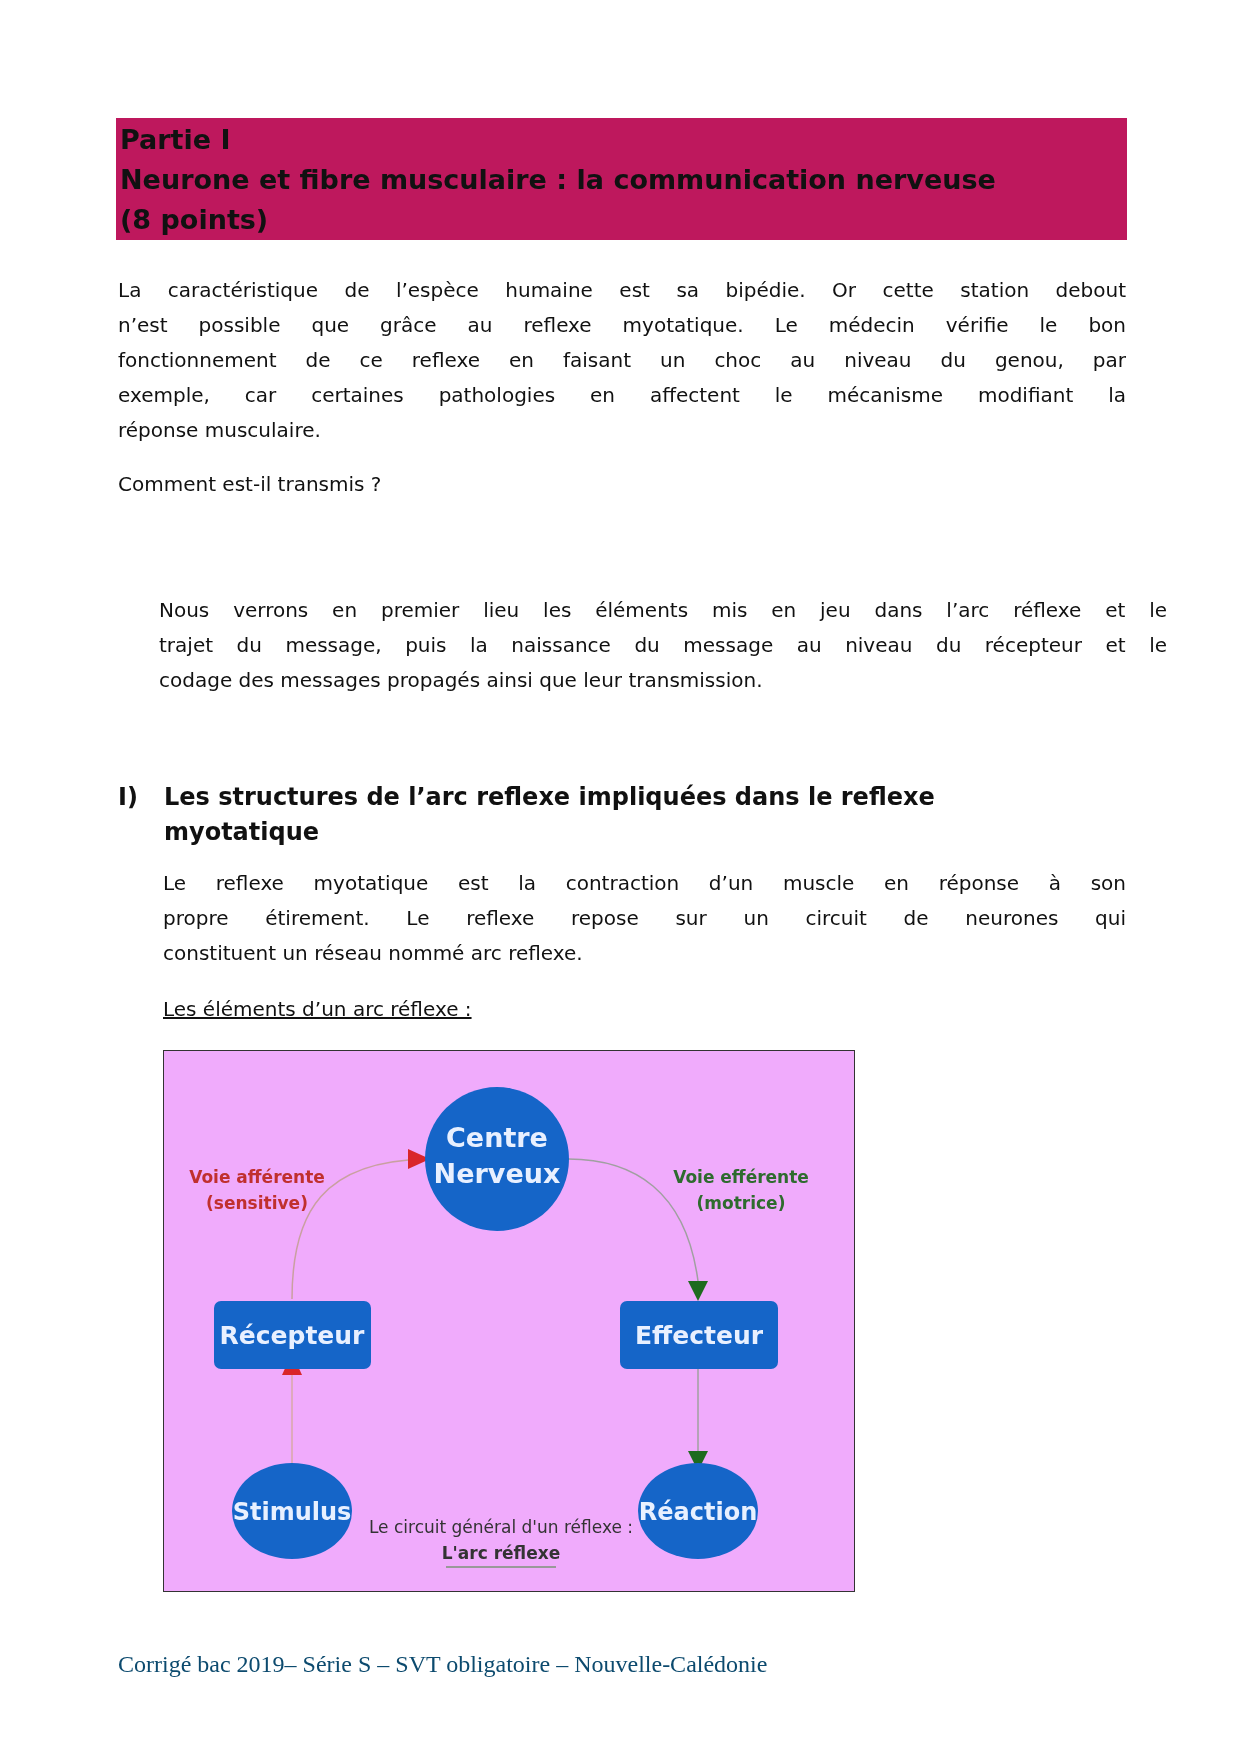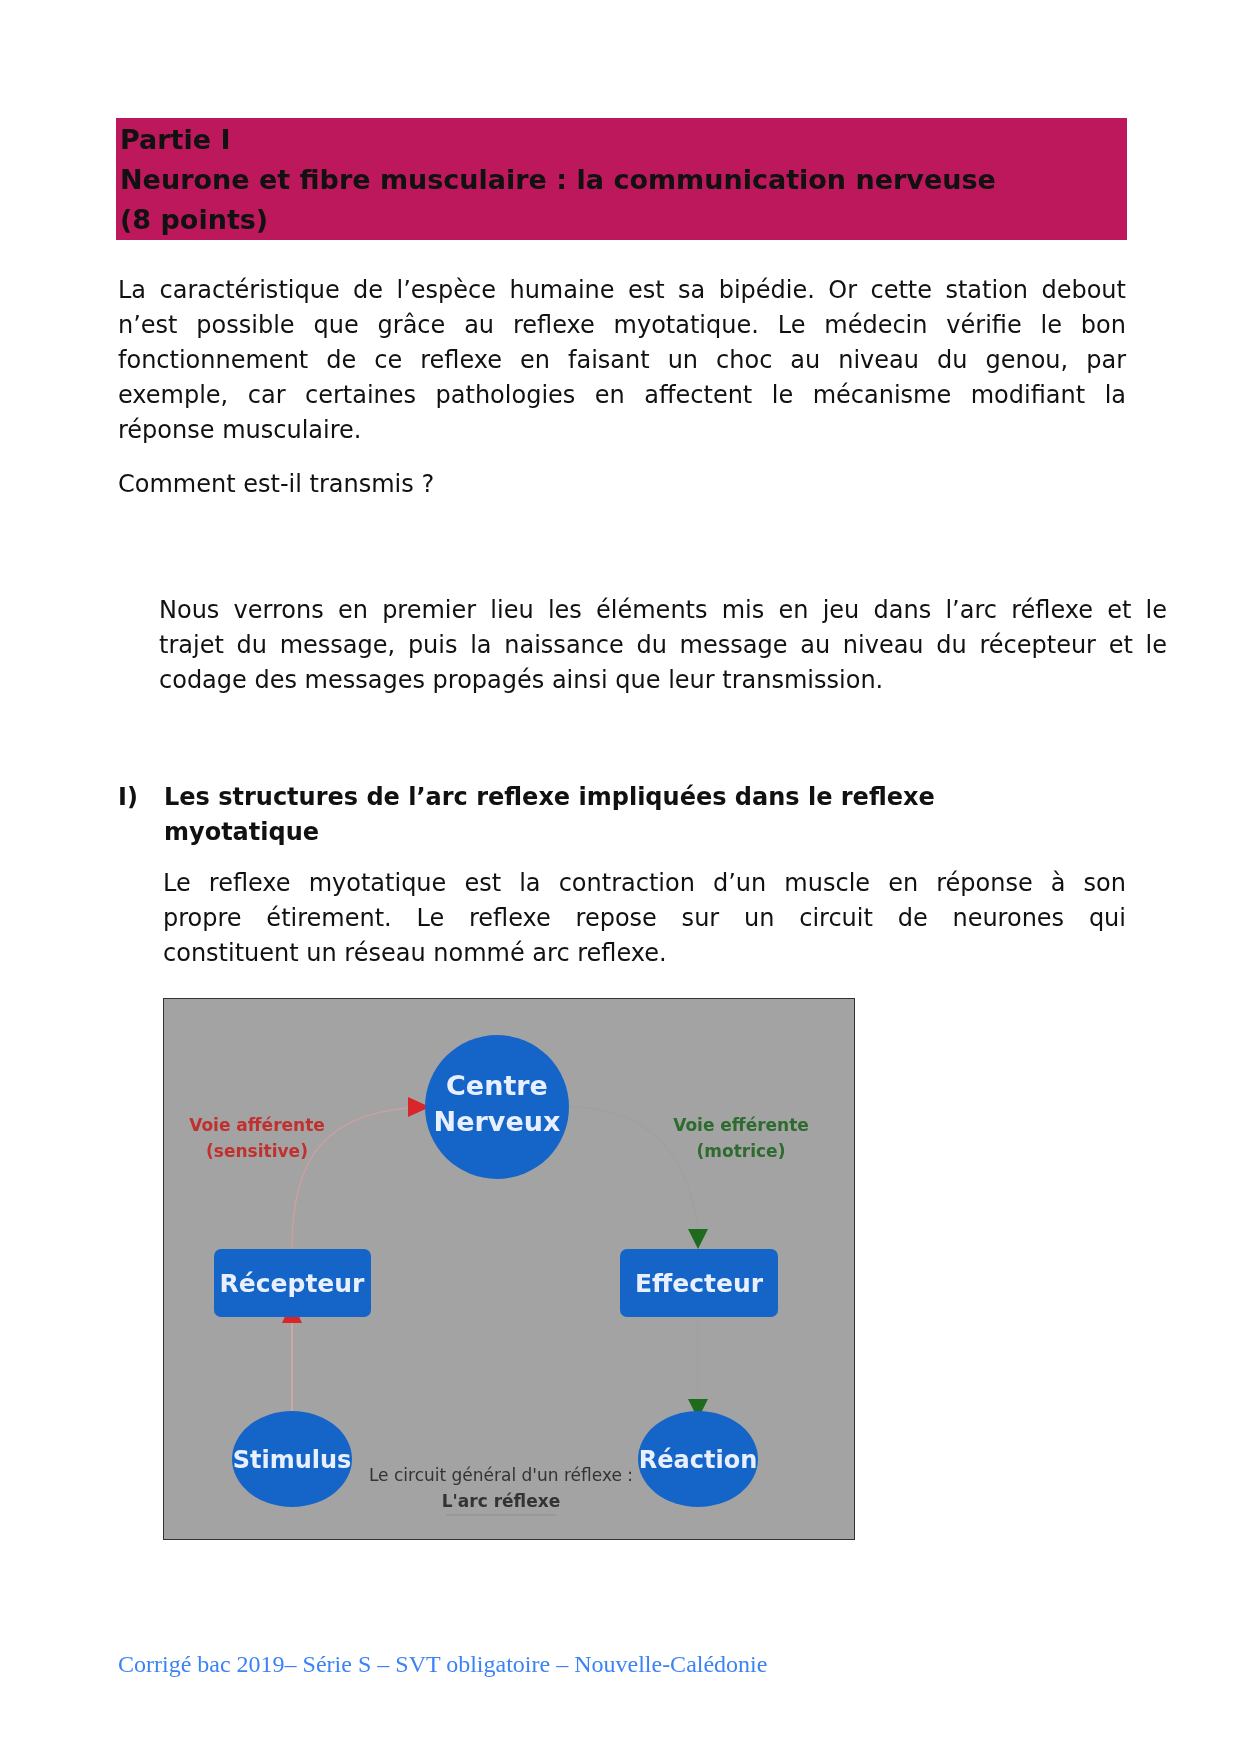--- a/index.html
+++ b/index.html
@@ -1,33 +1,33 @@
 <!DOCTYPE html>
 <html><head>
 <meta charset="utf-8">
 <style>
   html, body { margin: 0; padding: 0; background: #ffffff; }
   body { width: 1240px; height: 1754px; position: relative; overflow: hidden;
          font-family: "DejaVu Sans", sans-serif; color: #111; }
   .header-box { position: absolute; left: 116px; top: 118px; width: 1011px; height: 122px;
                 background: #be185d; }
   .header-box .line { position: absolute; left: 4px; font-weight: bold; font-size: 27px; color: #111; white-space: nowrap; }
-  .para { position: absolute; left: 118px; width: 1008px; font-size: 24px; line-height: 35px;
+  .para { position: absolute; left: 118px; width: 1008px; font-size: 20px; line-height: 35px;
           text-align: justify; }
   .para span.l { display: block; text-align: justify; text-align-last: justify; height: 35px; }
   .para span.l.last { text-align-last: left; }
   .section-title { position: absolute; left: 118px; top: 780px; font-size: 24px; font-weight: bold; line-height: 35px; }
   .section-title .num { position: absolute; left: 0; top: 0; }
   .section-title .txt { position: absolute; left: 46px; top: 0; white-space: nowrap; }
   .indent { left: 163px; width: 963px; }
   .subheading { position: absolute; left: 163px; top: 997px; font-size: 20px; text-decoration: underline; }
-  .diagram { position: absolute; left: 163px; top: 998px; width: 690px; height: 540px;
-             border: 1.5px solid #333; background: #a3a3a3; }
+  .diagram { position: absolute; left: 163px; top: 1050px; width: 690px; height: 540px;
+             border: 1.5px solid #333; background: #f0abfc; }
   .footer { position: absolute; left: 118px; top: 1651px; font-family: "Liberation Serif", serif;
-            font-size: 24px; color: #3b82f6; }
+            font-size: 24px; color: #0c4a6e; }
   .node-text { font-family: "DejaVu Sans", sans-serif; fill: #e8f0ff; font-weight: bold; }
 </style>
 </head>
 <body>
 
 <div class="header-box">
   <div class="line" style="top:6px;">Partie I</div>
   <div class="line" style="top:46px;">Neurone et fibre musculaire : la communication nerveuse</div>
   <div class="line" style="top:86px;">(8 points)</div>
 </div>

